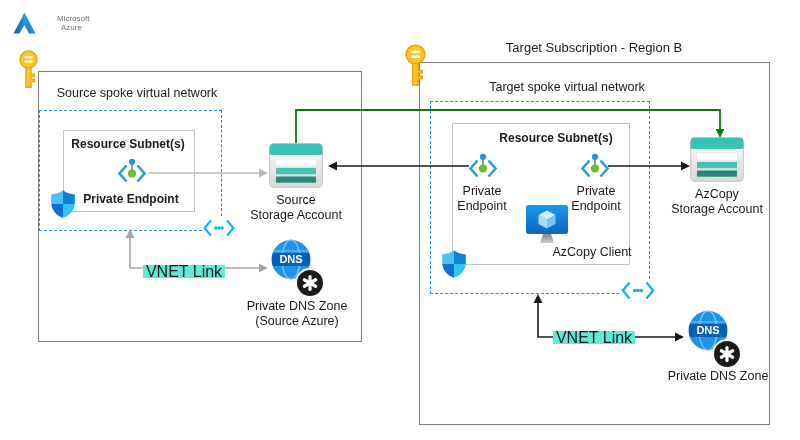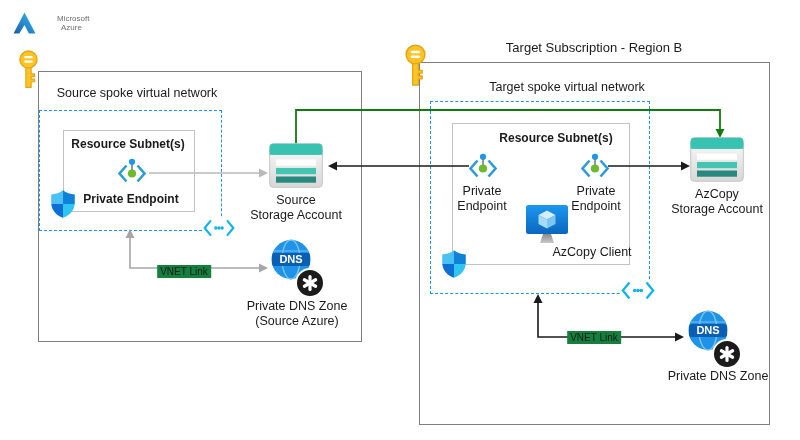--- a/index.html
+++ b/index.html
@@ -6,21 +6,21 @@
   .canvas{position:relative;width:800px;height:440px;background:#fff;
           font-family:"Liberation Sans",sans-serif;overflow:hidden;}
   .box{position:absolute;}
   .sub-box{border:1px solid #7E7E7E;}
   .vnet-box{border:1.5px dashed #1B93EB;}
   .subnet-box{border:1px solid #C2C2C2;}
   .lbl{position:absolute;transform:translateX(-50%);text-align:center;
        font-size:12.5px;line-height:15px;color:#1A1A1A;white-space:nowrap;}
   .title{font-size:13px;}
   .small{font-size:12px;line-height:14px;font-weight:bold;}
-  .link-lbl{font-size:10px;line-height:13px;background:#15803d;padding:0 3px;}
+  .link-lbl{font-size:16px;line-height:13px;background:#5eead4;padding:0 3px;}
   .icon{position:absolute;}
   .connectors{position:absolute;left:0;top:0;pointer-events:none;}
   .logo{position:absolute;left:13px;top:12px;display:flex;align-items:center;gap:21px;}
   .logo-text{font-size:8px;line-height:9.5px;color:#6E6E6E;}
   .logo-text .l2{padding-left:4px;}
   .defs{position:absolute;width:0;height:0;overflow:hidden;}
 </style>
 </head>
 <body>
 

